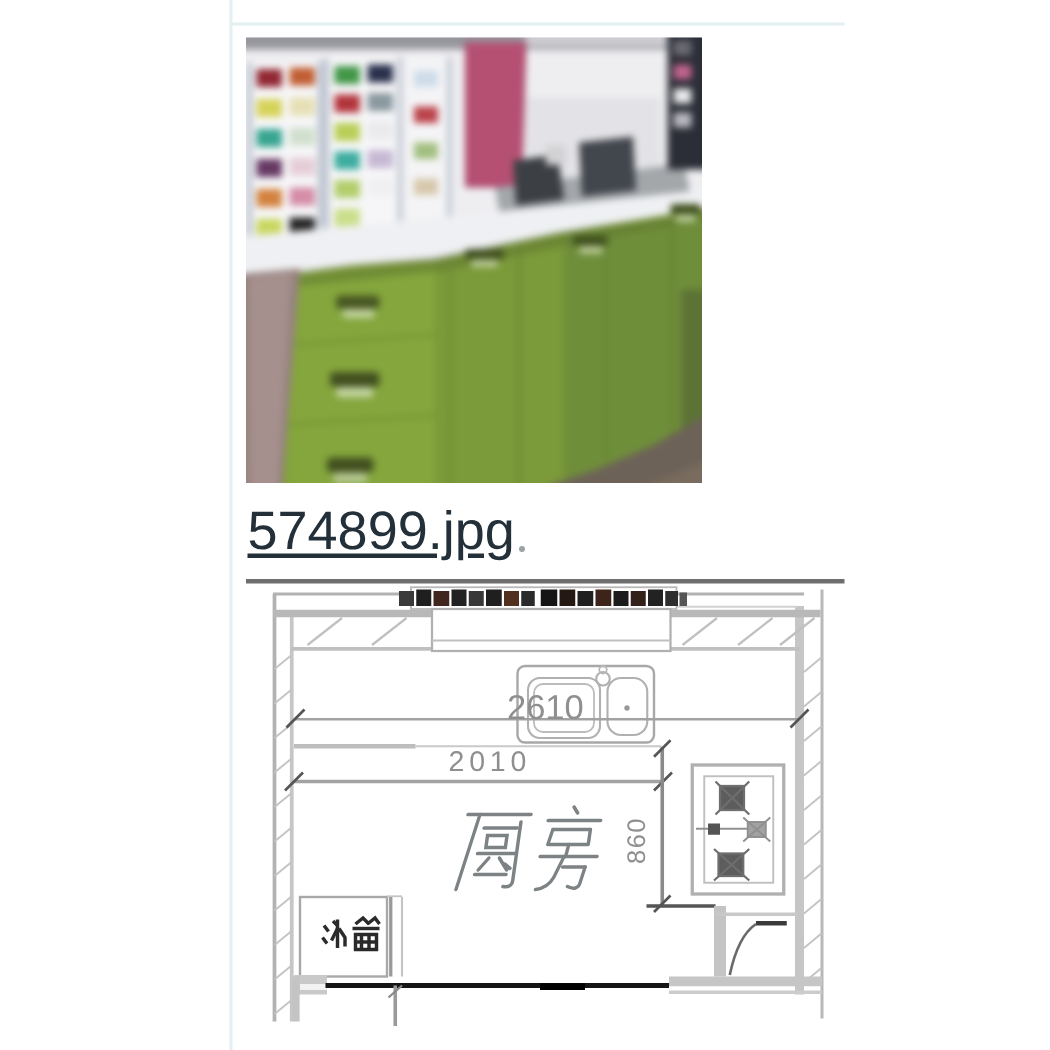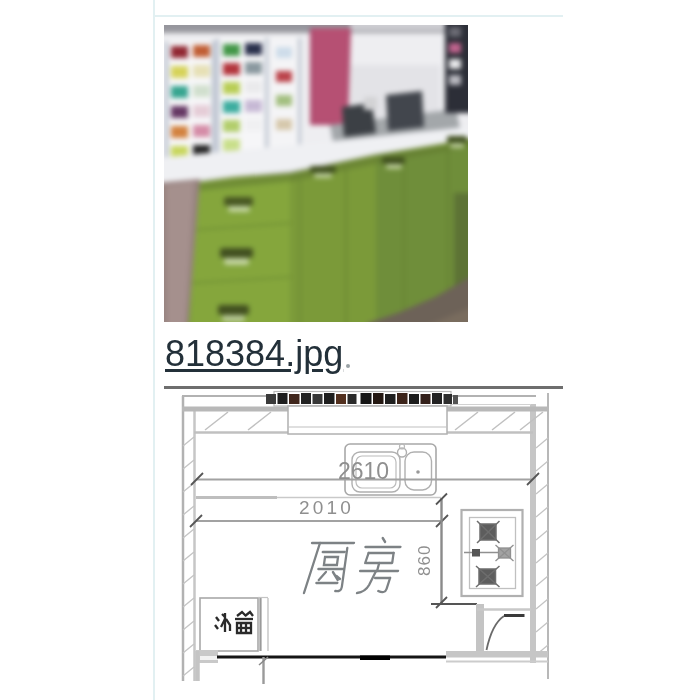--- a/index.html
+++ b/index.html
@@ -120,21 +120,21 @@
       <polygon points="-8,158 36,154 24,305 -8,305" fill="#99827f"></polygon>
       <polygon points="2,160 30,156 21,305 3,305" fill="#a78f8c"></polygon>
 
       <rect x="290" y="168" width="22" height="137" fill="#5b742e"></rect>
       <polygon points="204,298 236,287 271,272 306,252 312,252 312,305 200,305" fill="#6e6256"></polygon>
       <polygon points="252,305 312,280 312,305" fill="#7a6c5c"></polygon>
     </svg>
   </div>
 
   <div class="abs" style="left:165px;top:333px;font-size:36px;color:#233039;filter:blur(0.35px);
-      text-decoration:underline;text-decoration-thickness:3px;text-underline-offset:3px;">818384.jpg</div>
+      text-decoration:underline;text-decoration-thickness:3px;text-underline-offset:3px;">574899.jpg</div>
 
   <div class="abs" style="left:346px;top:364px;width:4px;height:4px;background:#9aa2a6;border-radius:2px;filter:blur(0.5px);"></div>
 
   <div class="abs" style="left:164px;top:386px;width:399px;height:3px;background:#6e6e6e;"></div>
 
   <svg class="abs" style="left:0;top:0;filter:blur(0.45px);" width="700" height="700" viewBox="0 0 700 700">
     <g fill="none" stroke-linecap="butt">
 
       <line x1="183" y1="396" x2="183" y2="681" stroke="#b2b2b2" stroke-width="2.5"></line>
       <line x1="194.5" y1="409" x2="194.5" y2="681" stroke="#c6c6c6" stroke-width="2.5"></line>

